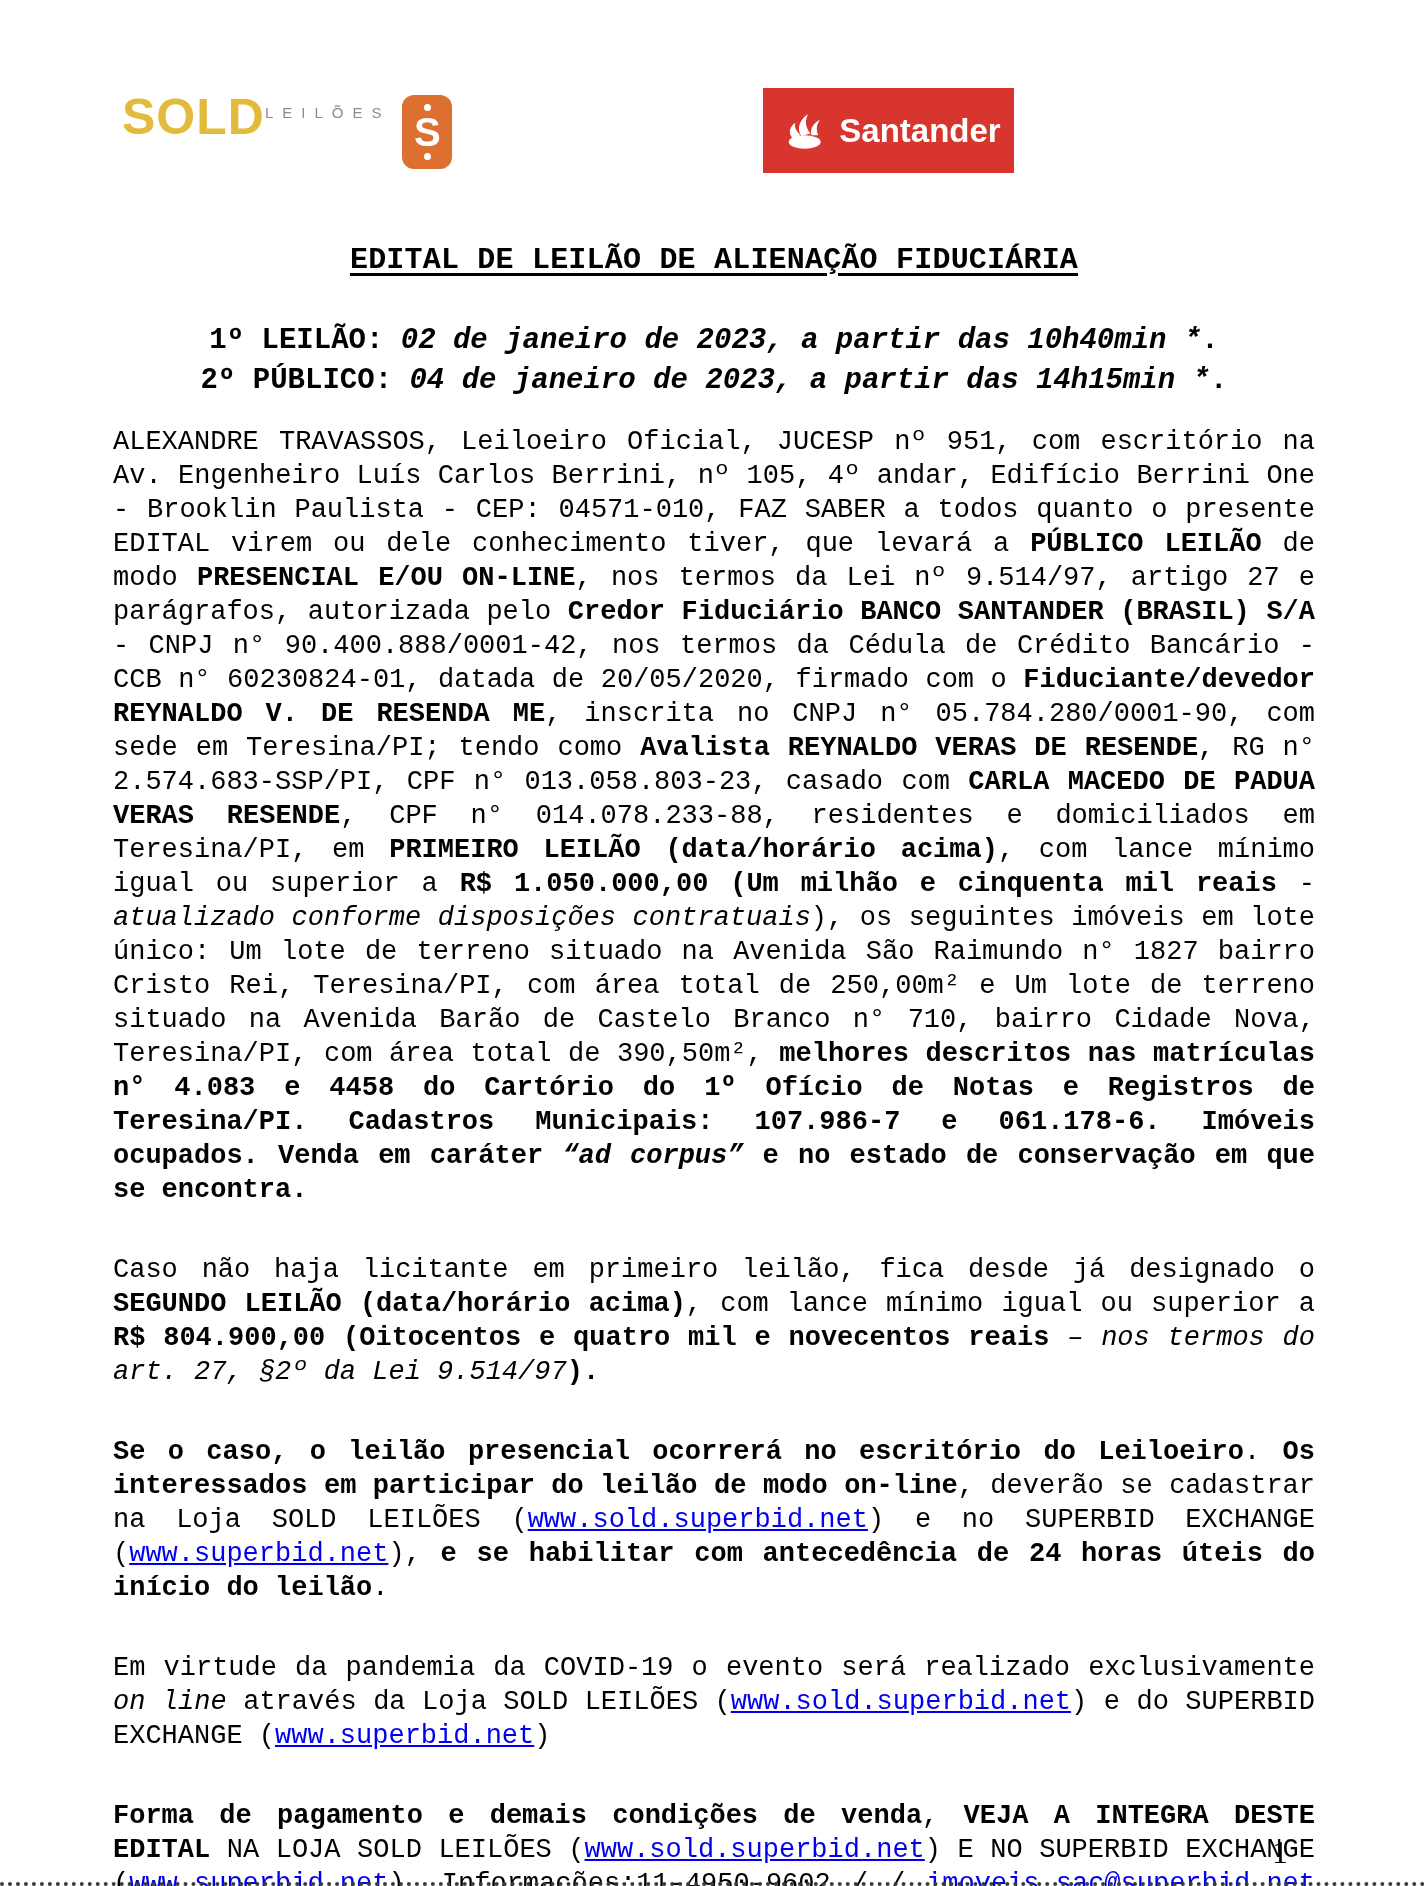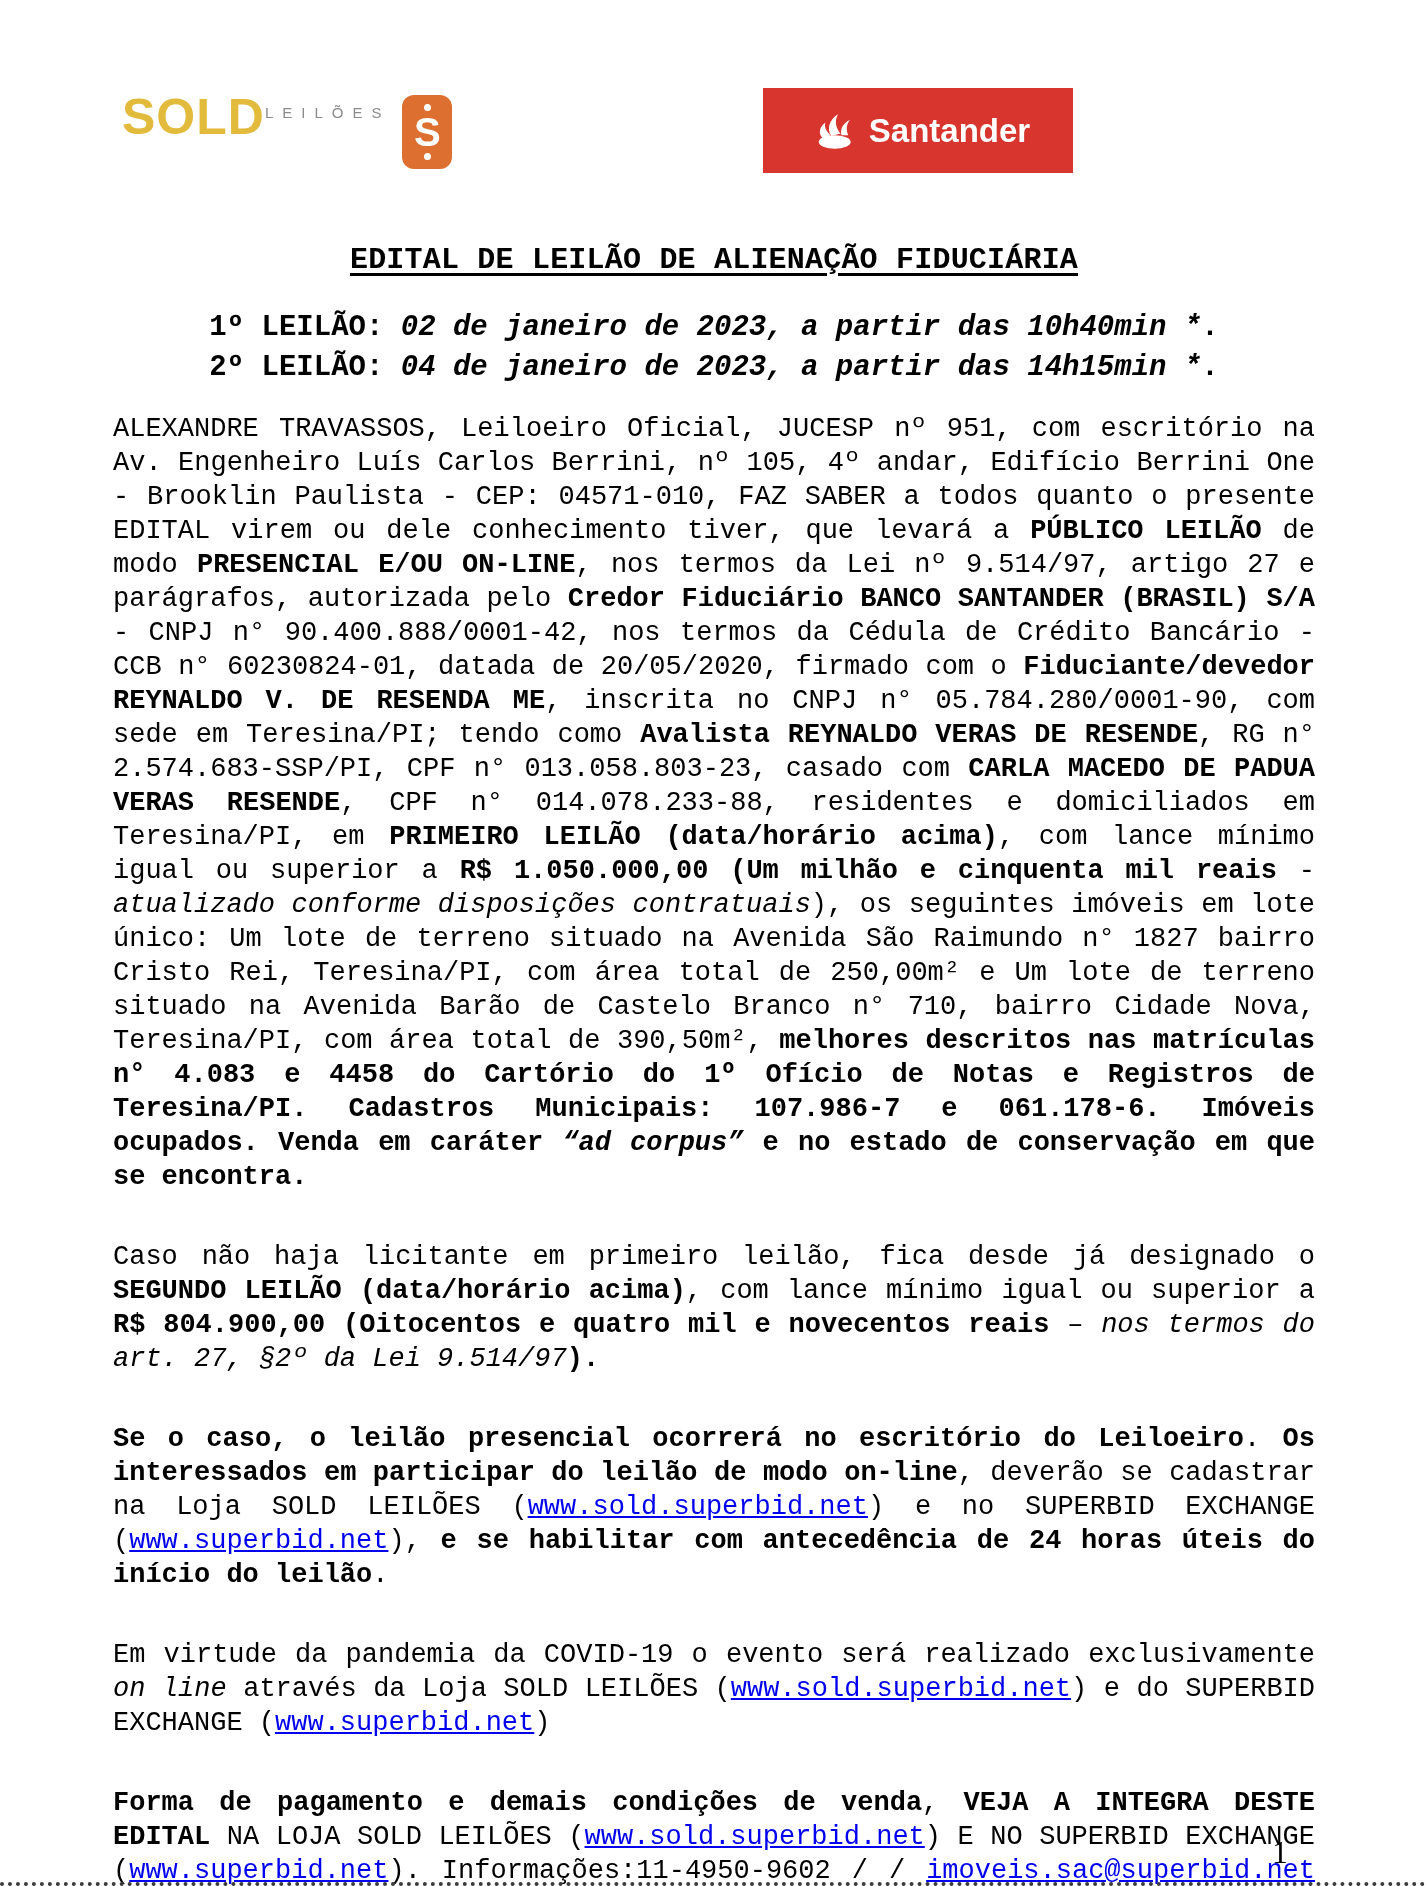--- a/index.html
+++ b/index.html
@@ -22,28 +22,28 @@
   }
   
   .sold-logo{position:absolute;left:122px;top:95px;display:flex;align-items:flex-start;gap:12px;}
   .sold-textcol{display:flex;flex-direction:row;align-items:flex-start;}
   .sold-word{font-size:50px;font-weight:bold;color:var(--sold-gold);line-height:0.9;letter-spacing:1px;}
   .sold-sub{font-size:15px;color:var(--sold-gray);letter-spacing:9px;margin-top:9px;font-weight:500;}
   .sold-badge{width:50px;height:74px;background:var(--sold-orange);border-radius:12px;
     display:flex;flex-direction:column;align-items:center;justify-content:center;gap:2px;}
   .badge-dot{width:7px;height:7px;border-radius:50%;background:#fff;}
   .badge-s{color:#fff;font-size:40px;font-weight:bold;line-height:0.95;}
-  .santander-logo{position:absolute;left:763px;top:88px;width:310px;height:85px;
+  .santander-logo{position:absolute;left:763px;top:88px;width:251px;height:85px;
     background:var(--santander-red);display:flex;align-items:center;justify-content:center;gap:9px;}
   .santander-label{color:#ffffff;font-size:33px;font-weight:600;letter-spacing:0px;}
   
   .content{position:absolute;left:113px;top:0;width:1202px;font-family:Liberation Mono, monospace;}
   .title{margin-top:243px;text-align:center;font-size:30px;font-weight:bold;letter-spacing:0.2px;}
   .title span{text-decoration:underline;text-decoration-thickness:2.5px;text-underline-offset:5px;}
-  .header-lines{margin-top:31px;}
+  .header-lines{margin-top:44px;}
   .hline{text-align:center;font-size:29px;line-height:40px;}
   .para{font-size:27px;line-height:34px;text-align:justify;margin:46px 0 0 0;}
   .para.first{margin-top:24px;}
   .b{font-weight:bold;}
   .i{font-style:italic;}
   .lnk{color:var(--link-blue);text-decoration:underline;cursor:pointer;}
   .page-number{position:absolute;right:138px;top:1834px;font-family:"Liberation Serif", serif;font-size:32px;}
   .scan-edge{position:absolute;left:0;right:0;bottom:0;border-bottom:4px dotted #3c3c3c;}
 </style>
 </head>
@@ -74,21 +74,21 @@
   </div>
 
   <div class="content">
 
     <div class="title">
       <span>EDITAL DE LEILÃO DE ALIENAÇÃO FIDUCIÁRIA</span>
     </div>
 
     <div class="header-lines">
       <div class="hline"><span class="b">1º LEILÃO: </span><span class="b i">02 de janeiro de 2023, a partir das 10h40min *</span><span class="b">.</span></div>
-      <div class="hline"><span class="b">2º LEILÃO: </span><span class="b i">04 de janeiro de 2023, a partir das 14h15min *</span><span class="b">.</span></div>
+      <div class="hline"><span class="b">2º PÚBLICO: </span><span class="b i">04 de janeiro de 2023, a partir das 14h15min *</span><span class="b">.</span></div>
     </div>
 
     <p class="para first"><span>ALEXANDRE TRAVASSOS, Leiloeiro Oficial, JUCESP nº 951, com escritório na Av. Engenheiro Luís Carlos Berrini, nº 105, 4º andar, Edifício Berrini One - Brooklin Paulista - CEP: 04571-010, FAZ SABER a todos quanto o presente EDITAL virem ou dele conhecimento tiver, que levará a </span><span class="b">PÚBLICO LEILÃO</span><span> de modo </span><span class="b">PRESENCIAL E/OU ON-LINE</span><span>, nos termos da Lei nº 9.514/97, artigo 27 e parágrafos, autorizada pelo </span><span class="b">Credor Fiduciário BANCO SANTANDER (BRASIL) S/A</span><span> - CNPJ n° 90.400.888/0001-42, nos termos da Cédula de Crédito Bancário - CCB n° 60230824-01, datada de 20/05/2020, firmado com o </span><span class="b">Fiduciante/devedor REYNALDO V. DE RESENDA ME</span><span>, inscrita no CNPJ n° 05.784.280/0001-90, com sede em Teresina/PI; tendo como </span><span class="b">Avalista REYNALDO VERAS DE RESENDE</span><span>, RG n° 2.574.683-SSP/PI, CPF n° 013.058.803-23, casado com </span><span class="b">CARLA MACEDO DE PADUA VERAS RESENDE</span><span>, CPF n° 014.078.233-88, residentes e domiciliados em Teresina/PI, em </span><span class="b">PRIMEIRO LEILÃO (data/horário acima)</span><span>, com lance mínimo igual ou superior a  </span><span class="b">R$ 1.050.000,00 (Um milhão e cinquenta mil reais</span><span> - </span><span class="i">atualizado conforme disposições contratuais</span><span>), os seguintes imóveis em lote único: Um lote de terreno situado na Avenida São Raimundo n° 1827 bairro Cristo Rei, Teresina/PI, com área total de 250,00m² e Um lote de terreno situado na Avenida Barão de Castelo Branco n° 710, bairro Cidade Nova, Teresina/PI, com área total de 390,50m², </span><span class="b">melhores descritos nas matrículas n° 4.083 e 4458 do Cartório do 1º Ofício de Notas e Registros de Teresina/PI. Cadastros Municipais: 107.986-7 e 061.178-6. Imóveis ocupados. Venda em caráter </span><span class="b i">“ad corpus”</span><span class="b"> e no estado de conservação em que se encontra.</span></p>
     <p class="para"><span>Caso não haja licitante em primeiro leilão, fica desde já designado o </span><span class="b">SEGUNDO LEILÃO (data/horário acima)</span><span>, com lance mínimo igual ou superior a </span><span class="b">R$ 804.900,00 (Oitocentos e quatro mil e novecentos reais</span><span> – </span><span class="i">nos termos do art. 27, §2º da Lei 9.514/97</span><span class="b">).</span></p>
     <p class="para"><span class="b">Se o caso, o leilão presencial ocorrerá no escritório do Leiloeiro</span><span>. </span><span class="b">Os interessados em participar do leilão de modo on-line</span><span>, deverão se cadastrar na Loja SOLD LEILÕES (</span><a class="lnk">www.sold.superbid.net</a><span>) e no SUPERBID EXCHANGE (</span><a class="lnk">www.superbid.net</a><span>), </span><span class="b">e se habilitar com antecedência de 24 horas úteis do início do leilão</span><span>.</span></p>
     <p class="para"><span>Em virtude da pandemia da COVID-19 o evento será realizado exclusivamente </span><span class="i">on line</span><span> através da Loja SOLD LEILÕES (</span><a class="lnk">www.sold.superbid.net</a><span>) e do SUPERBID EXCHANGE (</span><a class="lnk">www.superbid.net</a><span>)</span></p>
     <p class="para"><span class="b">Forma de pagamento e demais condições de venda</span><span>, </span><span class="b">VEJA A INTEGRA DESTE EDITAL</span><span> NA LOJA SOLD LEILÕES (</span><a class="lnk">www.sold.superbid.net</a><span>) E NO SUPERBID EXCHANGE (</span><a class="lnk">www.superbid.net</a><span>). Informações:11-4950-9602 / / </span><a class="lnk">imoveis.sac@superbid.net</a><span> &nbsp;(18598 e 185999 – Dossiês).</span></p>
 
   </div>
 

